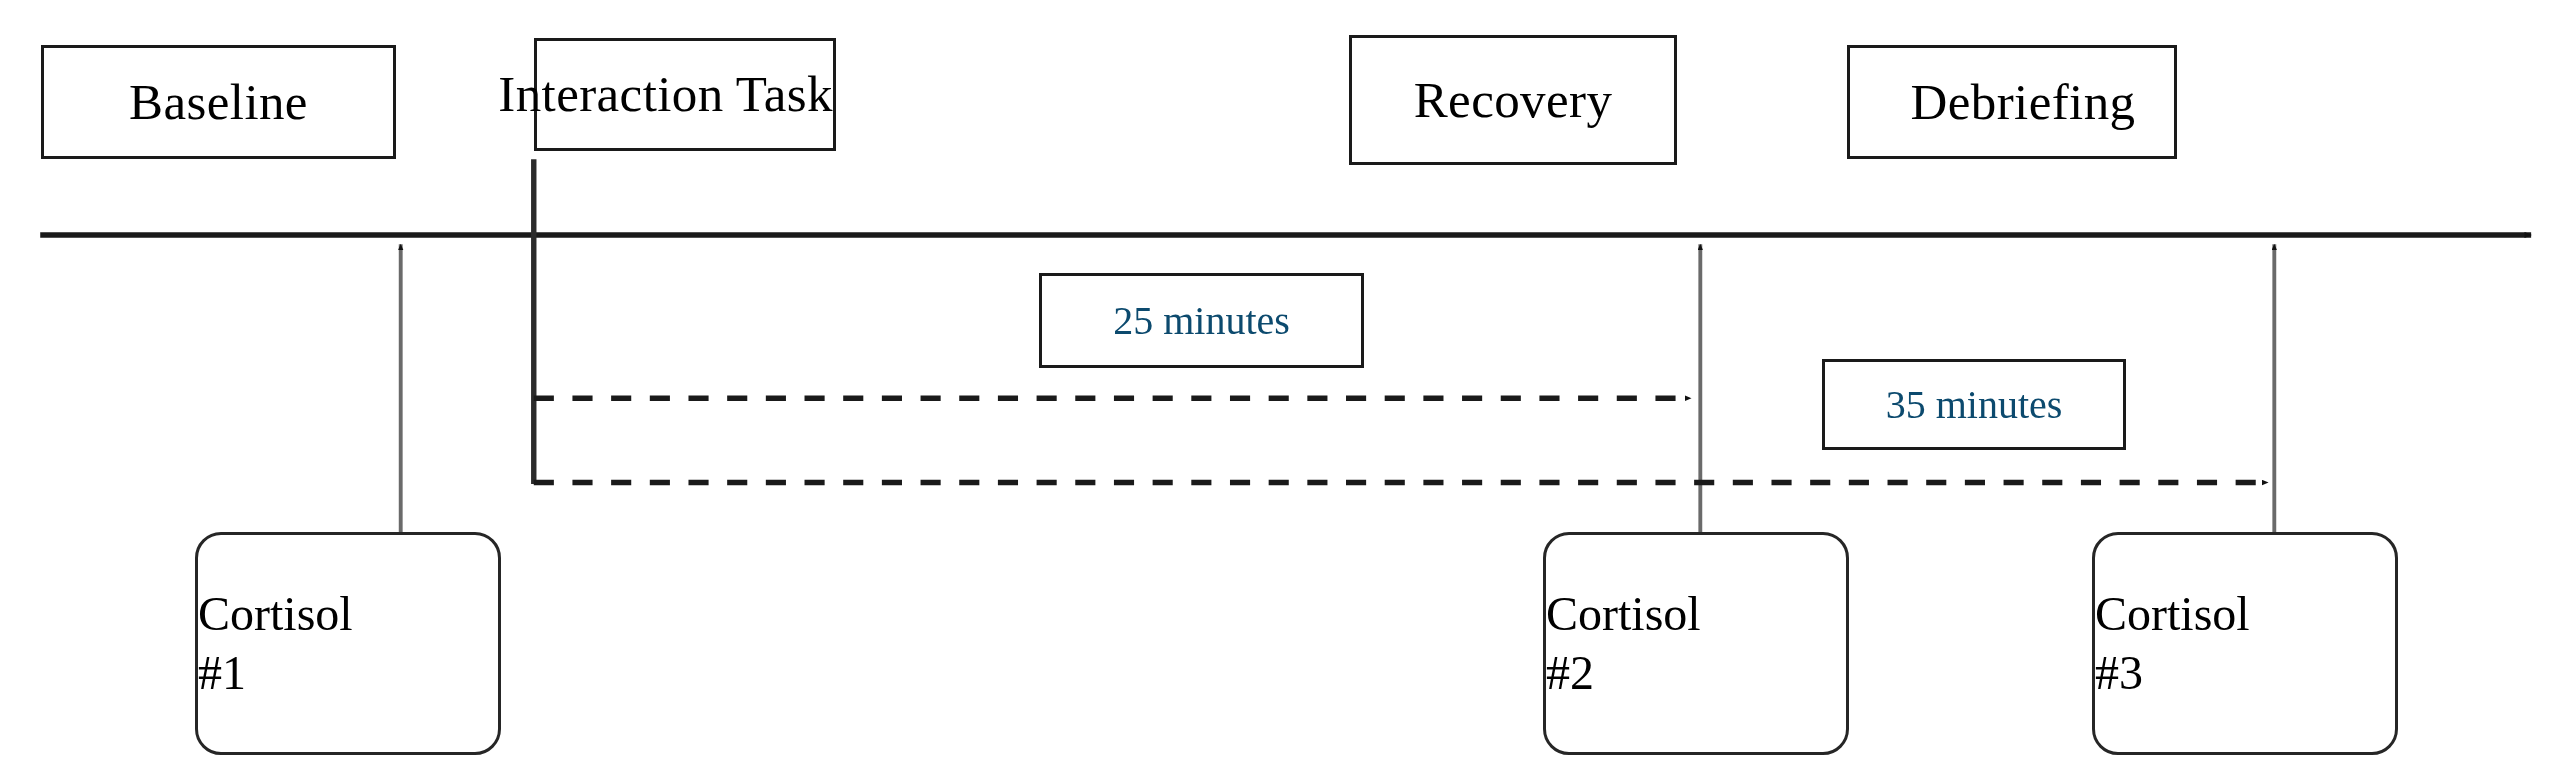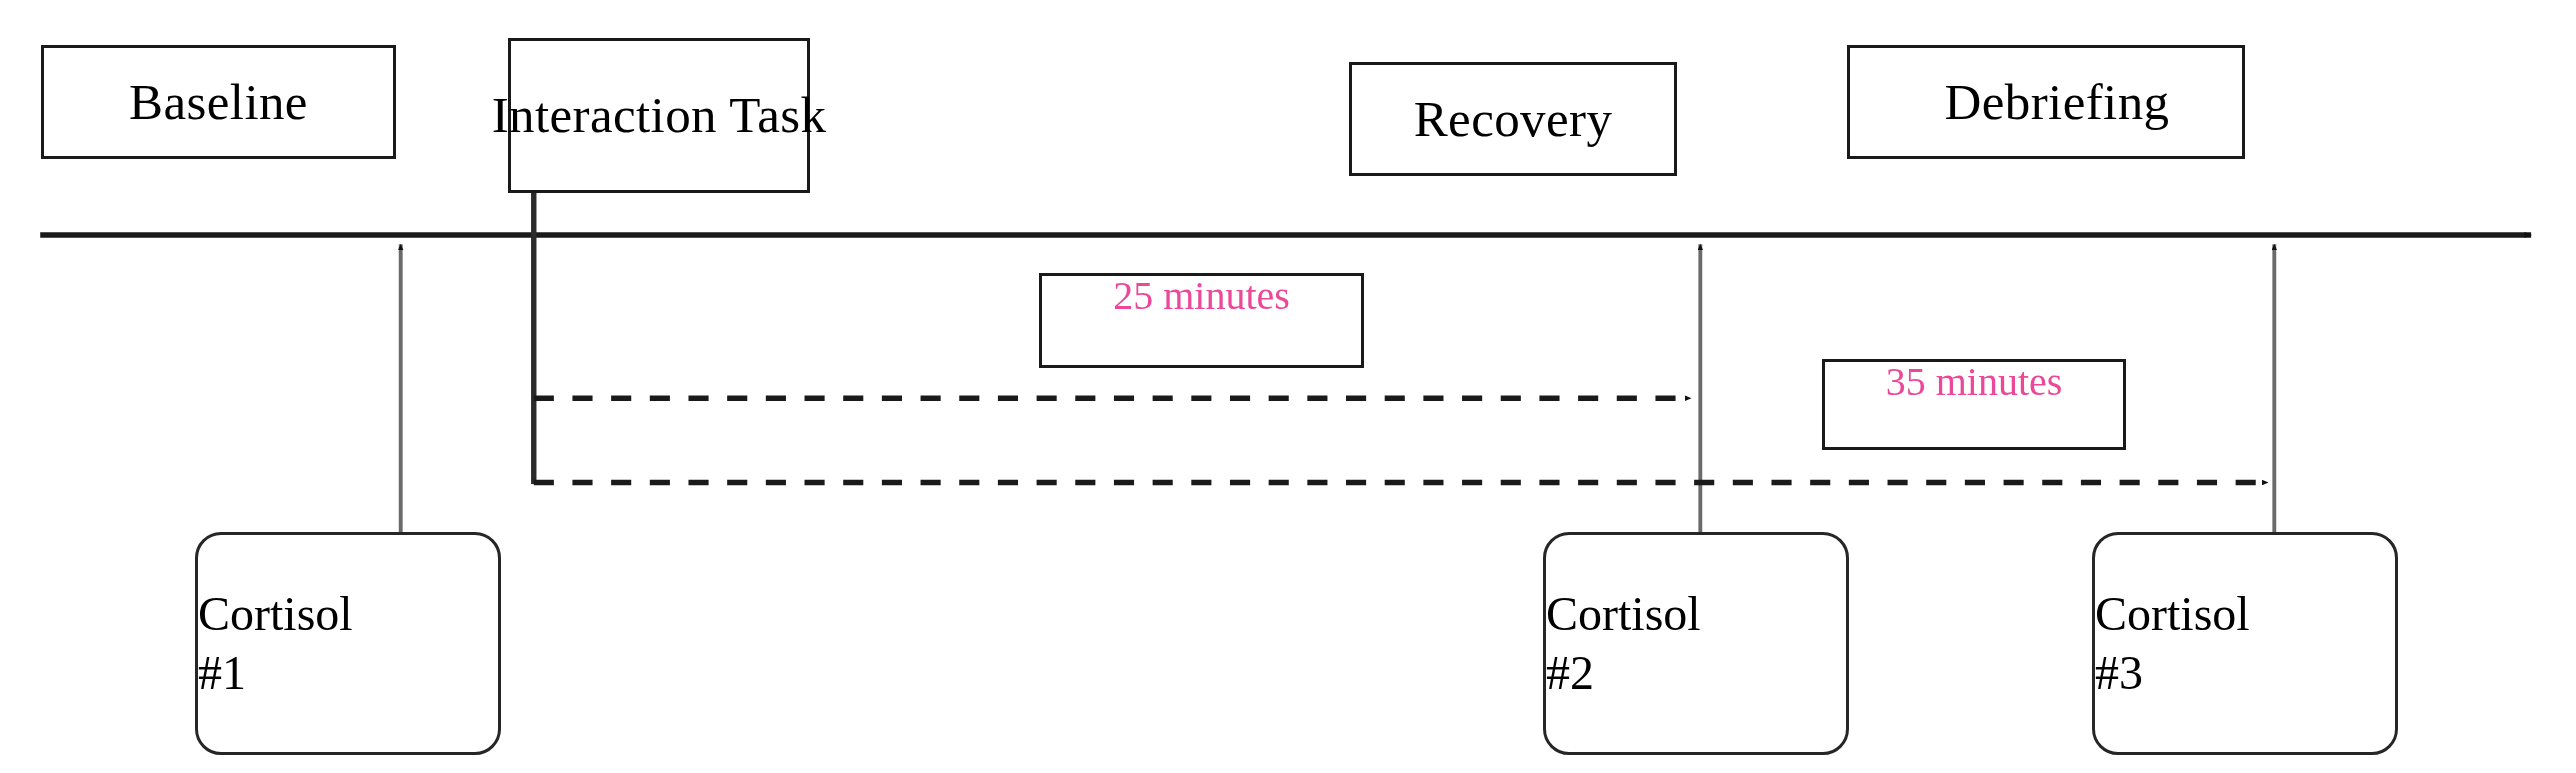--- a/index.html
+++ b/index.html
@@ -34,22 +34,23 @@
     letter-spacing: 0.4px;
     white-space: nowrap;
   }
   
   .duration-box {
     position: absolute;
     box-sizing: border-box;
     border: 3.1px solid #1a1a1a;
     background: #ffffff;
     display: flex;
+    align-items: center;
     justify-content: center;
-    color: #ec4899;
+    color: #0c4a6e;
     font-size: 40px;
     line-height: 1;
     white-space: nowrap;
   }
   
   .sample-box {
     position: absolute;
     box-sizing: border-box;
     border: 3.9px solid #262626;
     border-radius: 26px;
@@ -118,29 +119,29 @@
 
     <g>
       <line x1="690" y1="608" x2="2932" y2="608" stroke="#1a1a1a" stroke-width="7" stroke-dasharray="26 24" marker-end="url(#arrow-right-sm)"></line>
     </g>
   </svg>
 
   <div class="phase-box" style="left:41px; top:33px; width:355px; height:114px;">
     <span>Baseline</span>
   </div>
 
-  <div class="phase-box" style="left:508px; top:25.5px; width:302px; height:155px;">
+  <div class="phase-box" style="left:534px; top:25.5px; width:302px; height:113px;justify-content:flex-end;">
     <span>Interaction Task</span>
   </div>
 
-  <div class="phase-box" style="left:1349px; top:50px; width:328px; height:114px;">
+  <div class="phase-box" style="left:1349px; top:23px; width:328px; height:130px;">
     <span>Recovery</span>
   </div>
 
-  <div class="phase-box" style="left:1847px; top:33px; width:398px; height:114px;padding-left:22px;">
+  <div class="phase-box" style="left:1847px; top:33px; width:330px; height:114px;padding-left:22px;">
     <span>Debriefing</span>
   </div>
 
   <div class="duration-box" style="left:1039px; top:261px; width:325px; height:95px;">
     <span>25 minutes</span>
   </div>
 
   <div class="duration-box" style="left:1822px; top:347px; width:304px; height:91px;">
     <span>35 minutes</span>
   </div>

